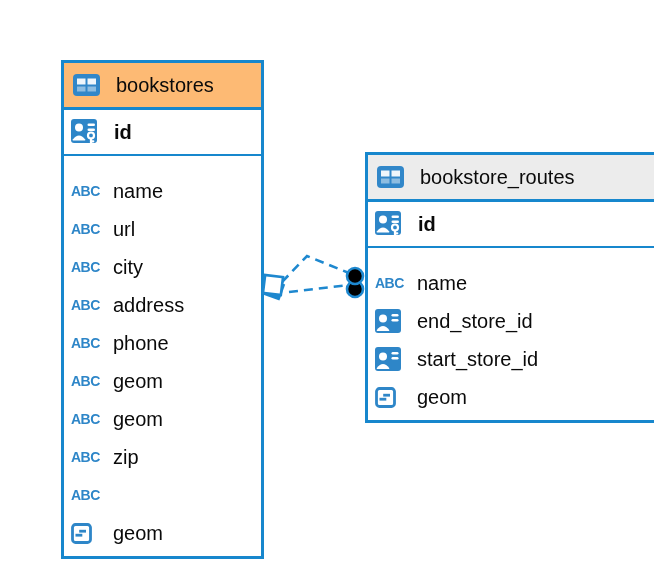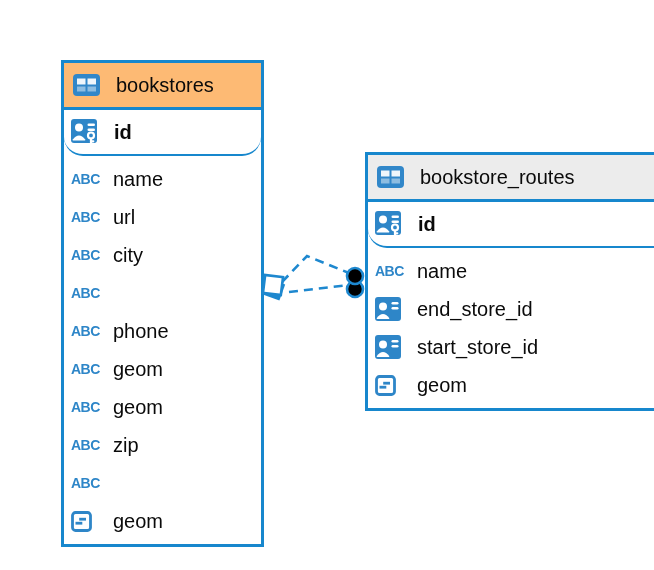--- a/index.html
+++ b/index.html
@@ -22,23 +22,22 @@
     font-size:20px;
   }
   .entity-header.header-orange { background:#fdba74; }
   .entity-header.header-gray   { background:#ECECEC; }
   .pk-row {
     display:flex; align-items:center; gap:9px;
     height:44px; padding:0 7px;
     border-bottom:2px solid #1787CD;
     font-size:20px; font-weight:bold;
     background:#ffffff;
-    border-radius:19px;
-  }
-  .cols { padding:4px 7px 4px 7px; }
+  }
+  .cols { padding:16px 7px 4px 7px; }
   .col-row {
     display:flex; align-items:center; gap:8px;
     height:38px; font-size:20px;
   }
   .icon-slot {
     width:34px; min-width:34px;
     display:flex; align-items:center; justify-content:flex-start;
   }
   .abc {
     font-weight:bold; font-size:14px; letter-spacing:-0.5px;
@@ -100,20 +99,21 @@
     <div class="col-row">
       <span class="icon-slot">
           <span class="abc">ABC</span>
         </span>
       <span class="label">city</span>
     </div>
     <div class="col-row">
       <span class="icon-slot">
           <span class="abc">ABC</span>
         </span>
+      <span class="label">address</span>
     </div>
     <div class="col-row">
       <span class="icon-slot">
           <span class="abc">ABC</span>
         </span>
       <span class="label">phone</span>
     </div>
     <div class="col-row">
       <span class="icon-slot">
           <span class="abc">ABC</span>

